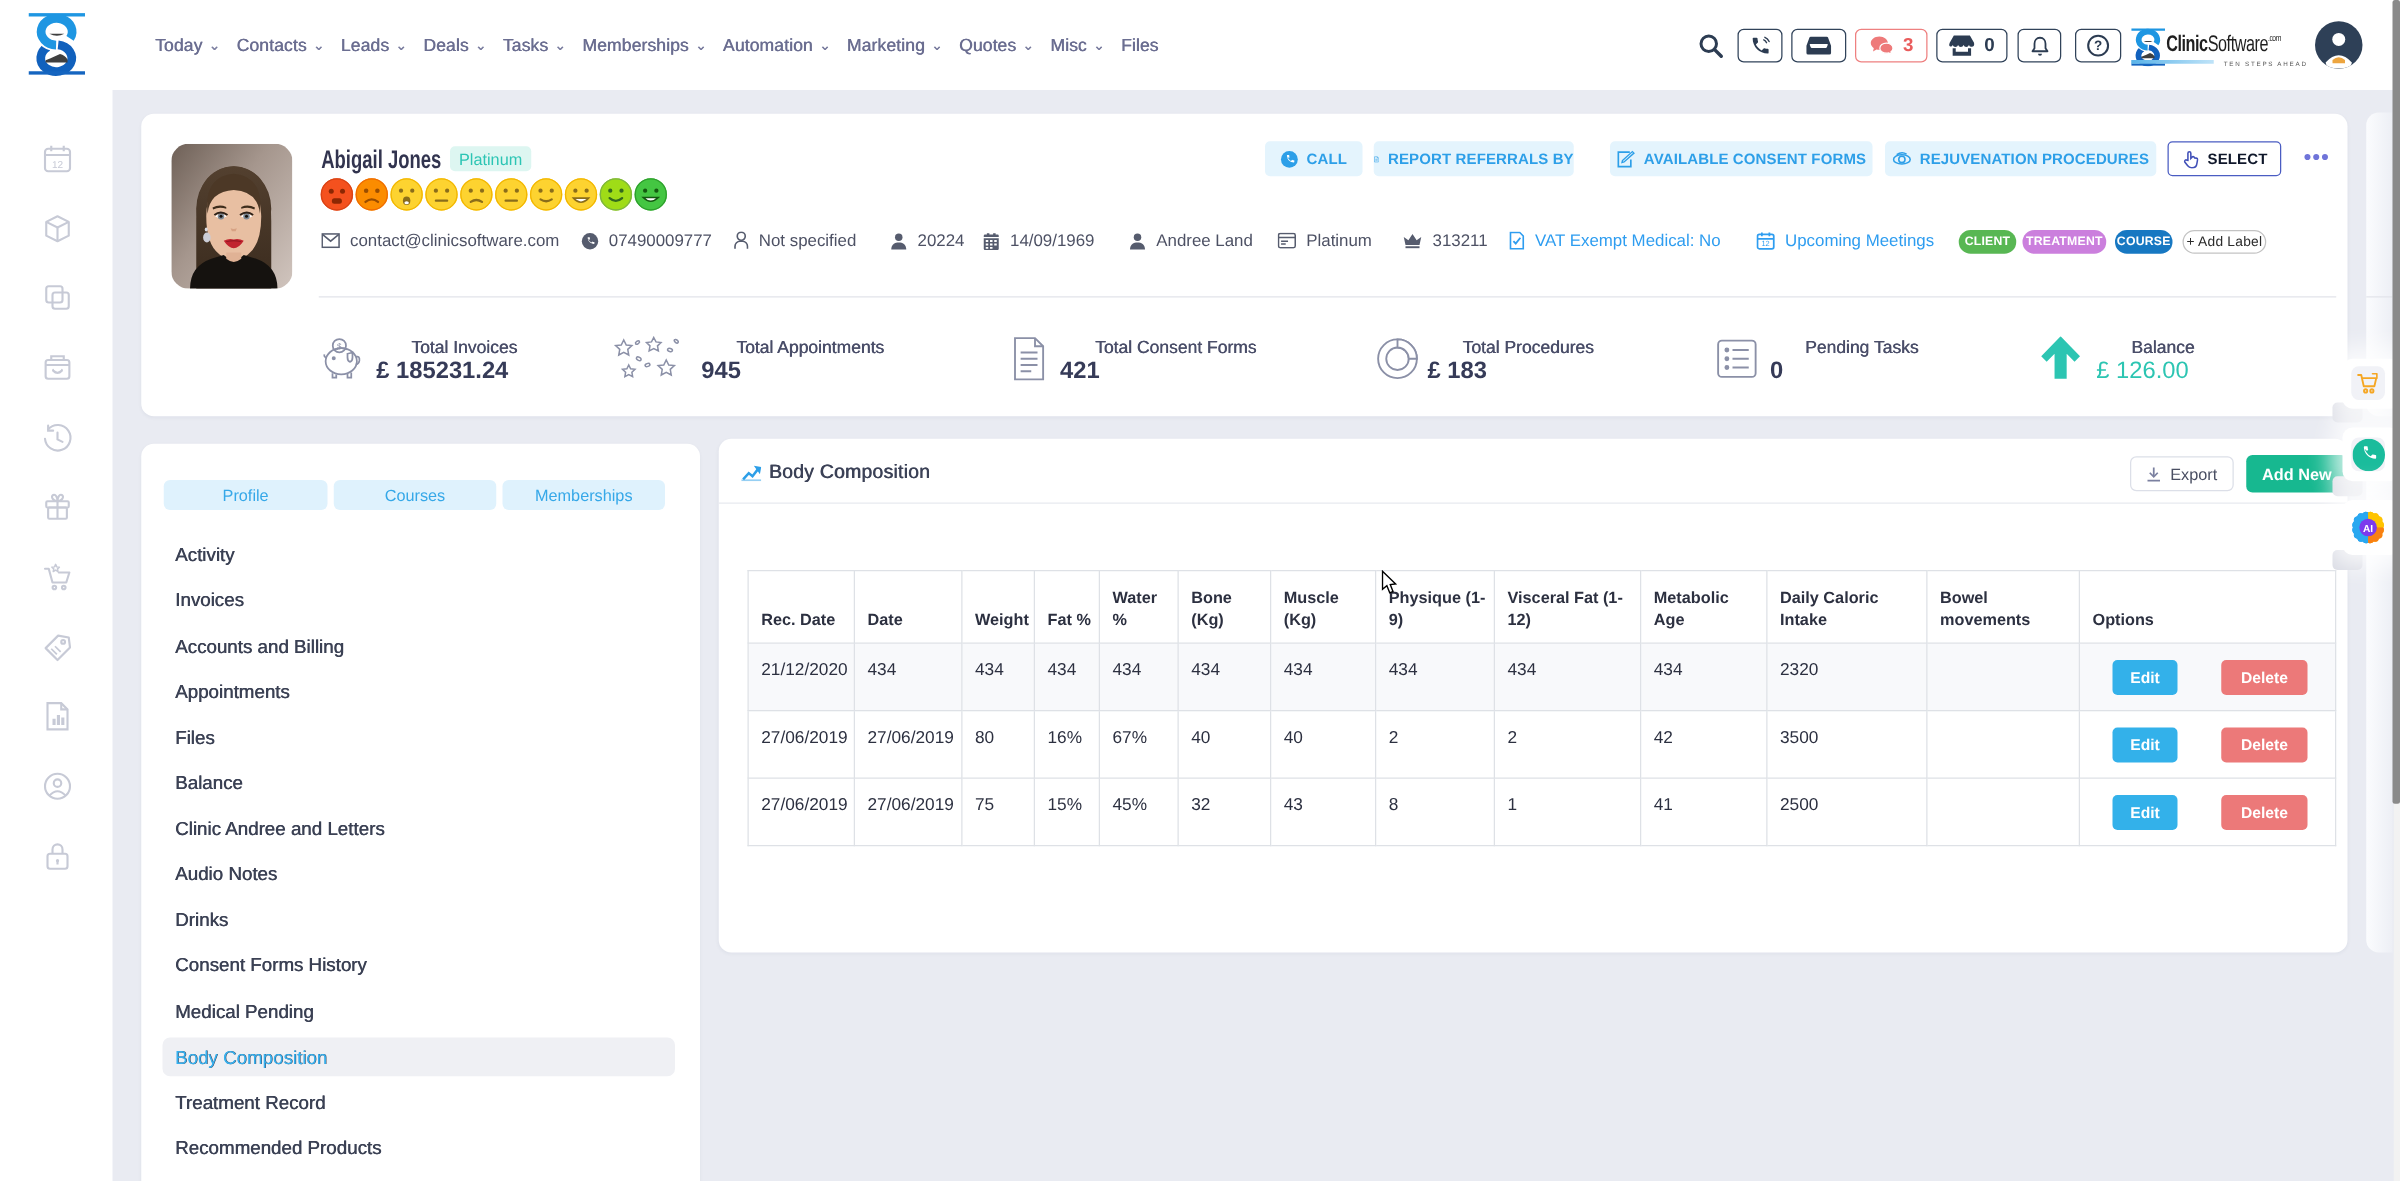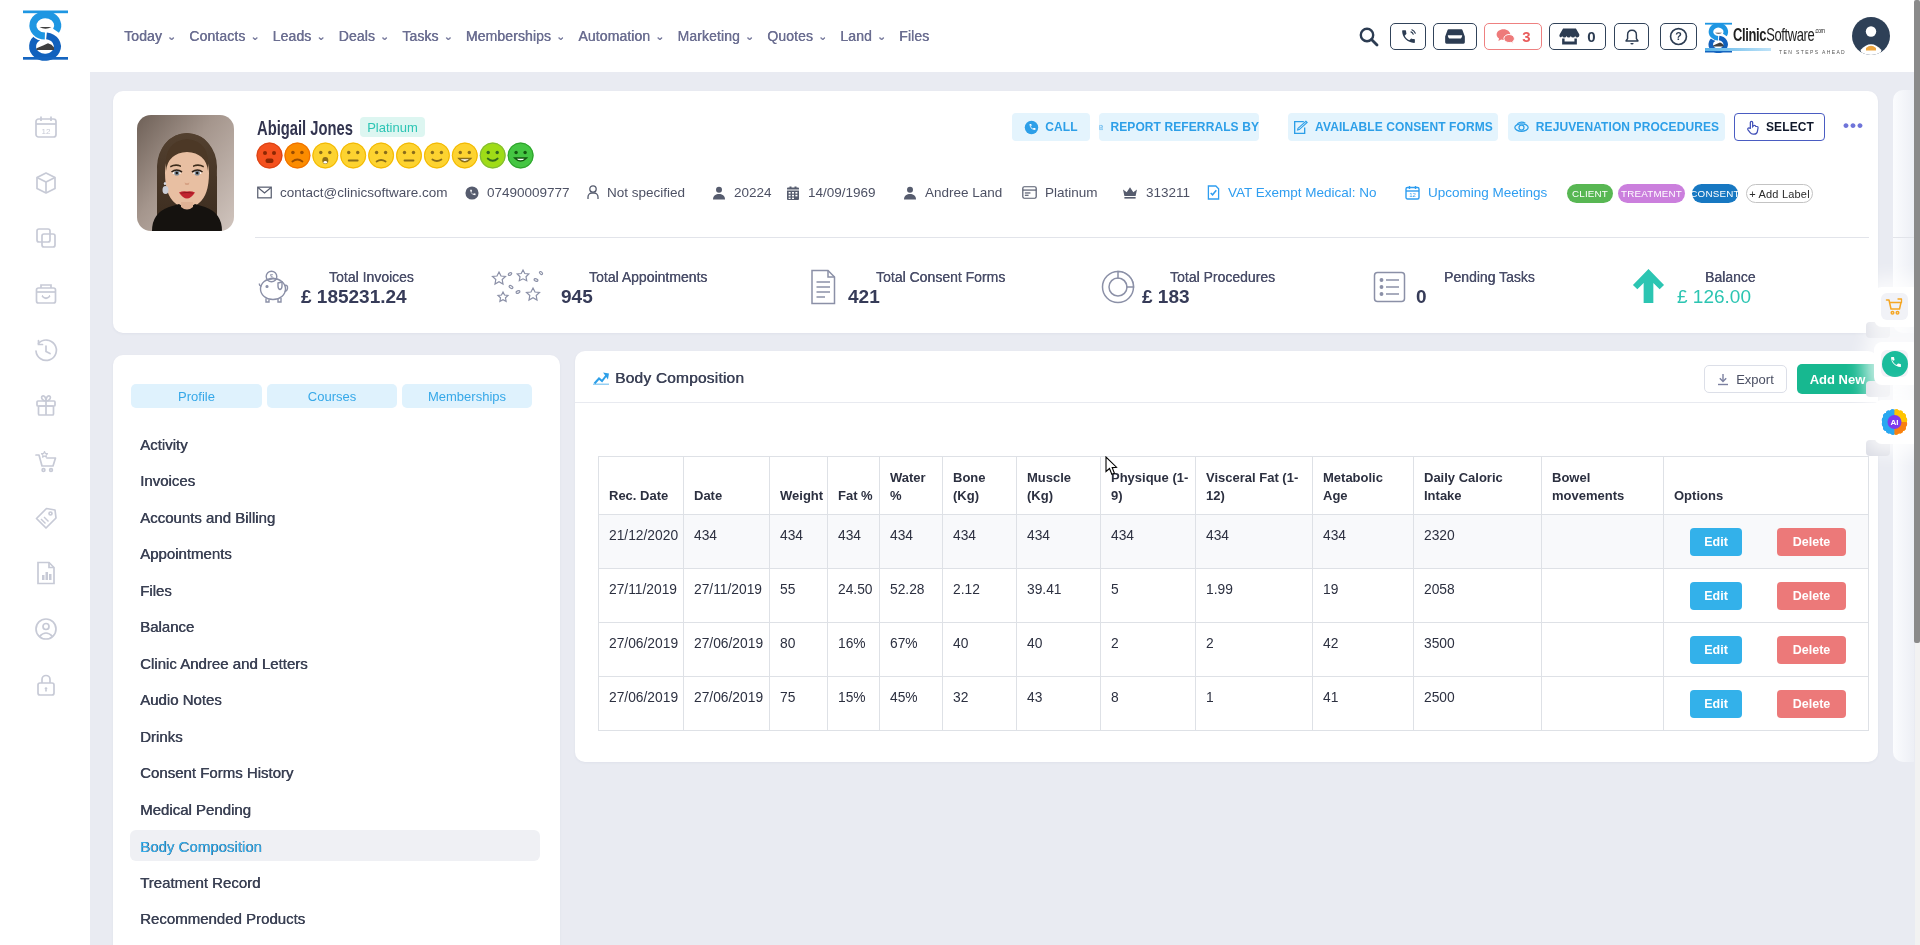--- a/index.html
+++ b/index.html
@@ -22,21 +22,21 @@
 
 
 .card { position:absolute; background:#fff; border-radius:10px; box-shadow:0 1px 3px rgba(40,50,90,.05); }
 
 
 #ccard { left:113px; top:91px; width:1765px; height:242px; }
 .actbtn { position:absolute; top:113px; height:28px; background:#e4f4fd; color:#2d9fe8; font-size:12px; font-weight:bold; border-radius:4px; display:flex; align-items:center; justify-content:center; letter-spacing:.1px; white-space:nowrap; }
 .cinfo { position:absolute; top:185px; height:15px; display:flex; align-items:center; font-size:13.5px; color:#4d5164; }
 .cinfo svg { margin-right:8px; }
 .cinfo.blue { color:#2e9df0; }
-.pill { position:absolute; top:184px; height:19px; border-radius:10px; color:#fff; font-size:9.8px; font-weight:normal; display:flex; align-items:center; justify-content:center; letter-spacing:.2px; }
+.pill { position:absolute; top:184px; height:19px; border-radius:10px; color:#fff; font-size:9.8px; font-weight:bold; display:flex; align-items:center; justify-content:center; letter-spacing:.2px; }
 
 
 .stat-label { position:absolute; top:269px; font-size:14px; color:#4a4e69; text-shadow:0.3px 0 0 #4a4e69;margin-left:28px; }
 .stat-value { position:absolute; top:286px; font-size:19px; font-weight:bold; color:#363b58; }
 .stat-icon { position:absolute; top:271px; color:#8b90a7; }
 
 
 #lpanel { left:113px; top:355px; width:447px; height:600px; }
 .tab { position:absolute; top:384px; height:24px; background:#dff2fd; border-radius:5px; color:#36a8e8; font-size:13px; display:flex; align-items:center; justify-content:center; }
 .mitem { position:absolute; left:140px; font-size:15px; color:#3b4154; text-shadow:0.4px 0 0 #3b4154; }
@@ -224,21 +224,21 @@
   <span class="item">Tasks</span>
     <span class="chev">⌄</span>
   <span class="item">Memberships</span>
     <span class="chev">⌄</span>
   <span class="item">Automation</span>
     <span class="chev">⌄</span>
   <span class="item">Marketing</span>
     <span class="chev">⌄</span>
   <span class="item">Quotes</span>
     <span class="chev">⌄</span>
-  <span class="item">Land</span>
+  <span class="item">Misc</span>
     <span class="chev">⌄</span>
   <span class="item">Files</span>
 </div>
 
 <div id="ccard" class="card"></div>
 
 <div class="abs" style="left:137px;top:115px;width:97px;height:116px;border-radius:14px;overflow:hidden">
 <svg width="97" height="116" viewBox="0 0 97 116">
   <defs>
     <linearGradient id="pbg" x1="0" y1="0" x2="1" y2="0.9">
@@ -471,21 +471,21 @@
       <rect x="1" y="2.5" width="13" height="11.5" rx="1.5"></rect>
       <line x1="1" y1="6" x2="14" y2="6"></line>
       <line x1="4.5" y1="1" x2="4.5" y2="4"></line>
       <line x1="10.5" y1="1" x2="10.5" y2="4"></line>
       <text x="7.5" y="12" font-size="6" fill="#2e9df0" stroke="none" text-anchor="middle" font-family="Liberation Sans">12</text>
     </svg>
   Upcoming Meetings
 </div>
 <div class="pill" style="left:1567px;width:46px;background:#58b753">CLIENT</div>
 <div class="pill" style="left:1618px;width:67px;background:#cb7fdd">TREATMENT</div>
-<div class="pill" style="left:1692px;width:46px;background:#1778c2">CONSENT</div>
+<div class="pill" style="left:1692px;width:46px;background:#1778c2">COURSE</div>
 <div class="pill" style="left:1746px;width:67px;background:#fff;border:1px solid #c3c3c3;color:#2b2b2b;font-weight:normal;font-size:11px">+ Add Label</div>
 
 <div class="abs" style="left:255px;top:237px;width:1614px;height:1px;background:#e2e4ea"></div>
 
 <div class="stat-icon" style="left:256px;top:270px"><svg width="36" height="34" viewBox="0 0 36 34" fill="none" stroke="#8b90a7" stroke-width="1.4">
       <ellipse cx="17" cy="19" rx="12.5" ry="10.5"></ellipse>
       <path d="M28.5 15.5 Q32 14.5 31.5 18.5 Q31 21.5 28.5 21.5"></path>
       <path d="M10 28.5 L10 32 L13 32 L13 29.5"></path>
       <path d="M22 29 L22 32 L25 32 L25 28"></path>
       <path d="M5.5 16 Q3 16 3.5 13.5"></path>
@@ -622,35 +622,20 @@
           <td>434</td>
           <td>434</td>
           <td>434</td>
       <td>434</td>
           <td>434</td>
           <td>2320</td>
           <td></td>
       <td class="opt"><span class="ebtn">Edit</span><span class="dbtn">Delete</span></td>
     </tr>
     <tr>
-      <td>27/11/2019</td>
-          <td>27/11/2019</td>
-          <td>55</td>
-          <td>24.50</td>
-          <td>52.28</td>
-          <td>2.12</td>
-          <td>39.41</td>
-          <td>5</td>
-      <td>1.99</td>
-          <td>19</td>
-          <td>2058</td>
-          <td></td>
-      <td class="opt"><span class="ebtn">Edit</span><span class="dbtn">Delete</span></td>
-    </tr>
-    <tr>
       <td>27/06/2019</td>
           <td>27/06/2019</td>
           <td>80</td>
           <td>16%</td>
           <td>67%</td>
           <td>40</td>
           <td>40</td>
           <td>2</td>
       <td>2</td>
           <td>42</td>

